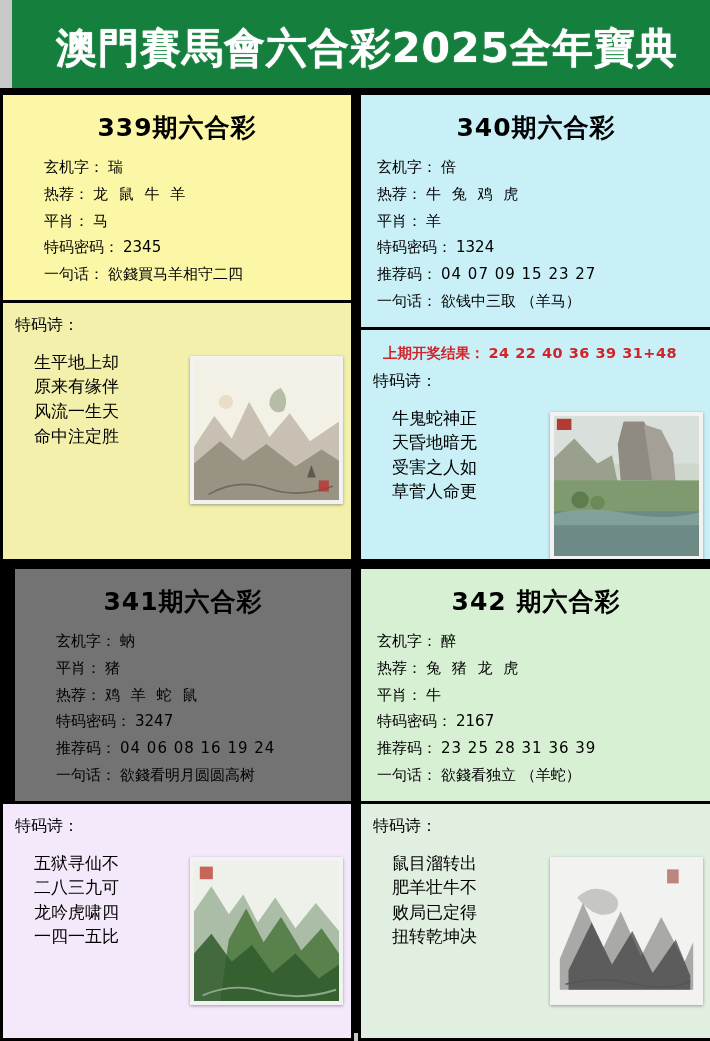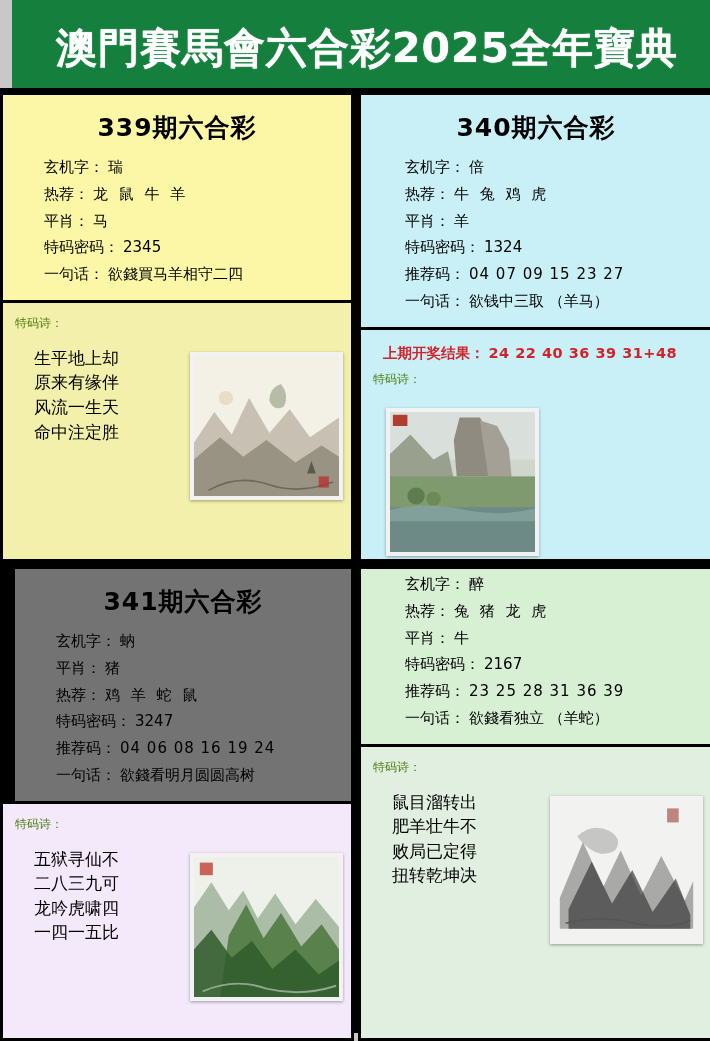--- a/index.html
+++ b/index.html
@@ -71,21 +71,21 @@
   .row{
     font-size:15px;
     color:#000;
     margin:0 0 8px 0;
     white-space:nowrap;
     line-height:1.25;
   }
   .row .lbl{display:inline-block;}
   .row .val{margin-left:4px;}
   .rows{padding-left:41px;}
-  .rows.rows-r{padding-left:44px;}
+  .rows.rows-r{padding-left:16px;}
   .rows .r-hot .val,.rows .r-ping .val{letter-spacing:3px;}
   .rows .r-codes .val{letter-spacing:1px;}
   
   .c-yellow{background:#fbf7a6;}
   .c-yellow-b{background:#f2f0ab;}
   .c-cyan{background:#c9f0f7;}
   .c-cyan-b{background:#c9f0f7;}
   .c-pink{background:#737373;margin-left:12px;}
   .c-pink-b{background:#f4e9fb;}
   .c-green{background:#d7f0d4;}
@@ -95,21 +95,21 @@
     font-size:14.5px;
     color:#d2232a;
     font-weight:bold;
     padding:4px 0 6px 14px;
     white-space:nowrap;
   }
   .last-result .lr-label{color:#d2232a;}
   .last-result .lr-nums{color:#d2232a;margin-left:4px;letter-spacing:0.5px;}
   
   .poem-title{
-    font-size:12px;color:#4d7c0f;margin:2px 0 14px 4px;
+    font-size:16px;color:#000000;margin:2px 0 14px 4px;
   }
   .poem-body{
     font-size:17px;color:#000;line-height:1.45;margin-left:6px;
     white-space:pre-line;
   }
   .pic{
     width:145px;height:140px;
     border:4px solid #f2f2f2;
     box-shadow:0 1px 3px rgba(0,0,0,.35);
     margin-left:auto;
@@ -182,20 +182,26 @@
           <div class="row r-codes"><span class="lbl">推荐码：</span><span class="val">04 07 09 15 23 27</span></div>
           <div class="row"><span class="lbl">一句话：</span><span class="val">欲钱中三取 （羊马）</span></div>
         </div>
       </div>
       <div class="q-bottom c-cyan-b">
         <div class="last-result">
           <span class="lr-label">上期开奖结果：</span><span class="lr-nums">24 22 40 36 39 31+48</span>
         </div>
         <div class="poem-title">特码诗：</div>
         <div class="poem-flow">
+          <div class="txtcol">
+            <div class="poem-body">牛鬼蛇神正
+天昏地暗无
+受害之人如
+草菅人命更</div>
+          </div>
           <div class="imgcol">
             <div class="pic">
               <svg viewBox="0 0 100 100" preserveAspectRatio="none" aria-hidden="true">
                 <rect width="100" height="100" fill="#cfd6cc"></rect>
                 <rect y="0" width="100" height="34" fill="#d9e0dc"></rect>
                 <path d="M48 4 L62 4 L70 18 L74 46 L46 46 L44 20 Z" fill="#8f8b80"></path>
                 <path d="M62 6 L74 10 L82 26 L84 48 L68 48 Z" fill="#a5a096"></path>
                 <path d="M0 30 L14 16 L30 34 L40 28 L44 48 L0 48 Z" fill="#9aa08e"></path>
                 <rect y="46" width="100" height="26" fill="#7f9a6e"></rect>
                 <rect y="68" width="100" height="32" fill="#6d8a86"></rect>
@@ -242,20 +248,21 @@
                 <rect x="4" y="4" width="9" height="9" fill="#c24b3e" opacity="0.85"></rect>
               </svg>
             </div>
           </div>
         </div>
       </div>
     </div>
 
     <div class="quad">
       <div class="q-top c-green">
+        <div class="q-title">342 期六合彩</div>
         <div class="rows rows-r">
           <div class="row"><span class="lbl">玄机字：</span><span class="val">醉</span></div>
           <div class="row r-hot"><span class="lbl">热荐：</span><span class="val">兔 猪 龙 虎</span></div>
           <div class="row r-ping"><span class="lbl">平肖：</span><span class="val">牛</span></div>
           <div class="row"><span class="lbl">特码密码：</span><span class="val">2167</span></div>
           <div class="row r-codes"><span class="lbl">推荐码：</span><span class="val">23 25 28 31 36 39</span></div>
           <div class="row"><span class="lbl">一句话：</span><span class="val">欲錢看独立 （羊蛇）</span></div>
         </div>
       </div>
       <div class="q-bottom c-green-b">

